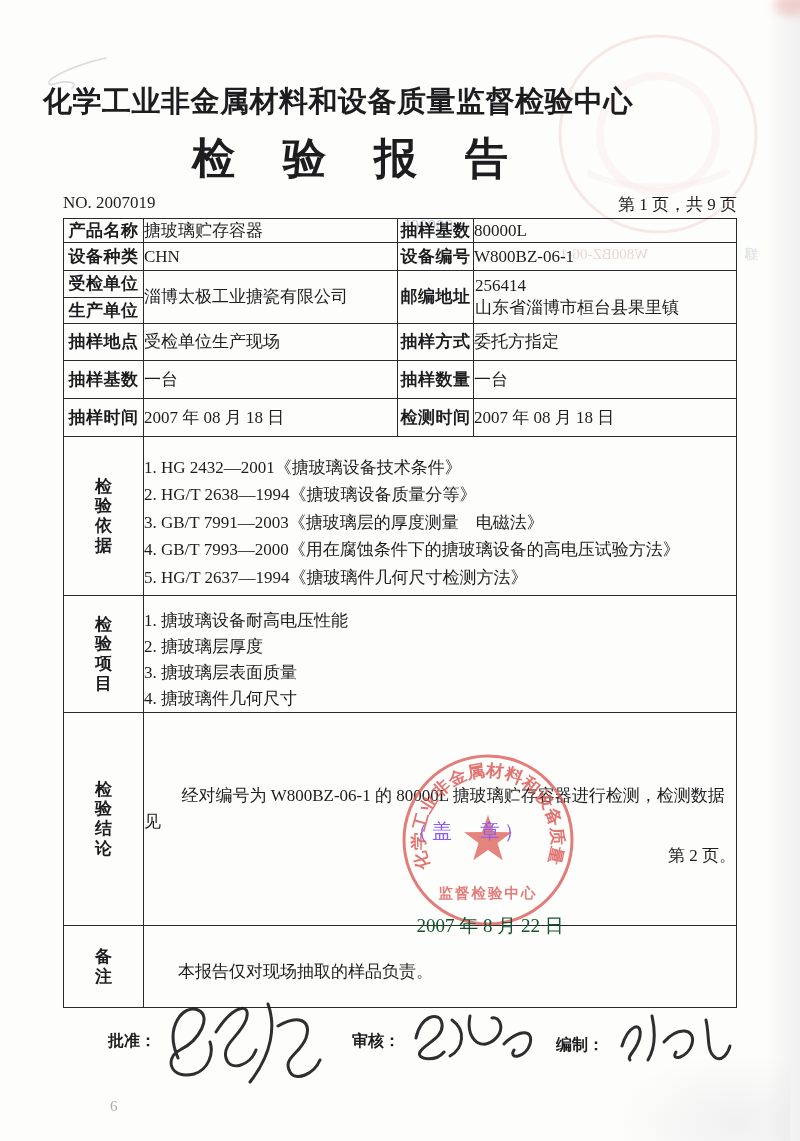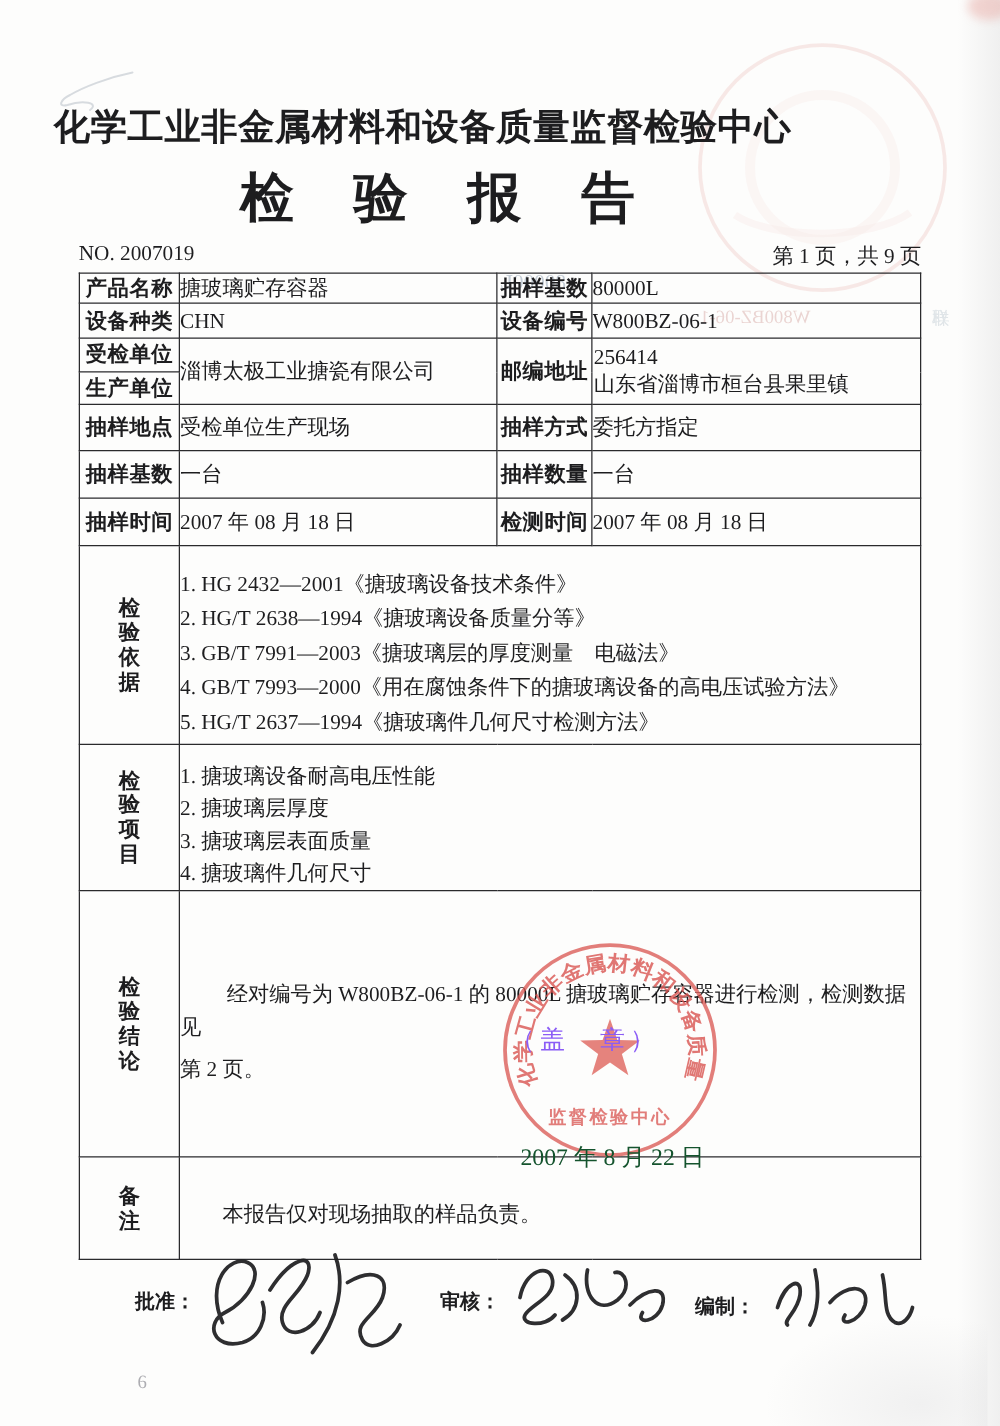--- a/index.html
+++ b/index.html
@@ -37,21 +37,21 @@
     font-weight:bold;font-size:17px;white-space:pre-line;vertical-align:middle;}
   .sl-basis{line-height:35px;} .sl-items{line-height:26px;}
   .sl-concl{line-height:41px;} .sl-remark{line-height:31px;}
   td.content{vertical-align:top;padding:0 6px 0 8px;}
   .basis-lines{padding-top:13px;}
   .basis-lines div{line-height:27.5px;white-space:pre-wrap;}
   .items-lines{padding-top:11px;}
   .items-lines div{line-height:26px;}
   .postal div{line-height:22px;padding-left:1px;}
   .concl-line1{padding-top:14px;text-indent:2.2em;line-height:26px;}
-  .concl-line2{line-height:26px;padding-top:8px;}
+  .concl-line2{line-height:26px;padding-top:8px;text-align:right;}
   .remark-text{padding-top:11px;text-indent:2em;line-height:24px;}
   
   .stamp{position:absolute;left:398px;top:752px;opacity:.88;}
   .seal-hint{position:absolute;left:375px;top:818px;width:186px;text-align:center;
     font-size:20px;letter-spacing:4px;color:#8b5cf6;}
   .seal-date{position:absolute;left:395px;top:873px;width:190px;text-align:center;
     font-size:19px;color:#14532d;margin-top:40px;}
   
   .bleed-stamp{position:absolute;left:548px;top:22px;opacity:.20;}
   .mirror{transform:scaleX(-1);display:inline-block;}

